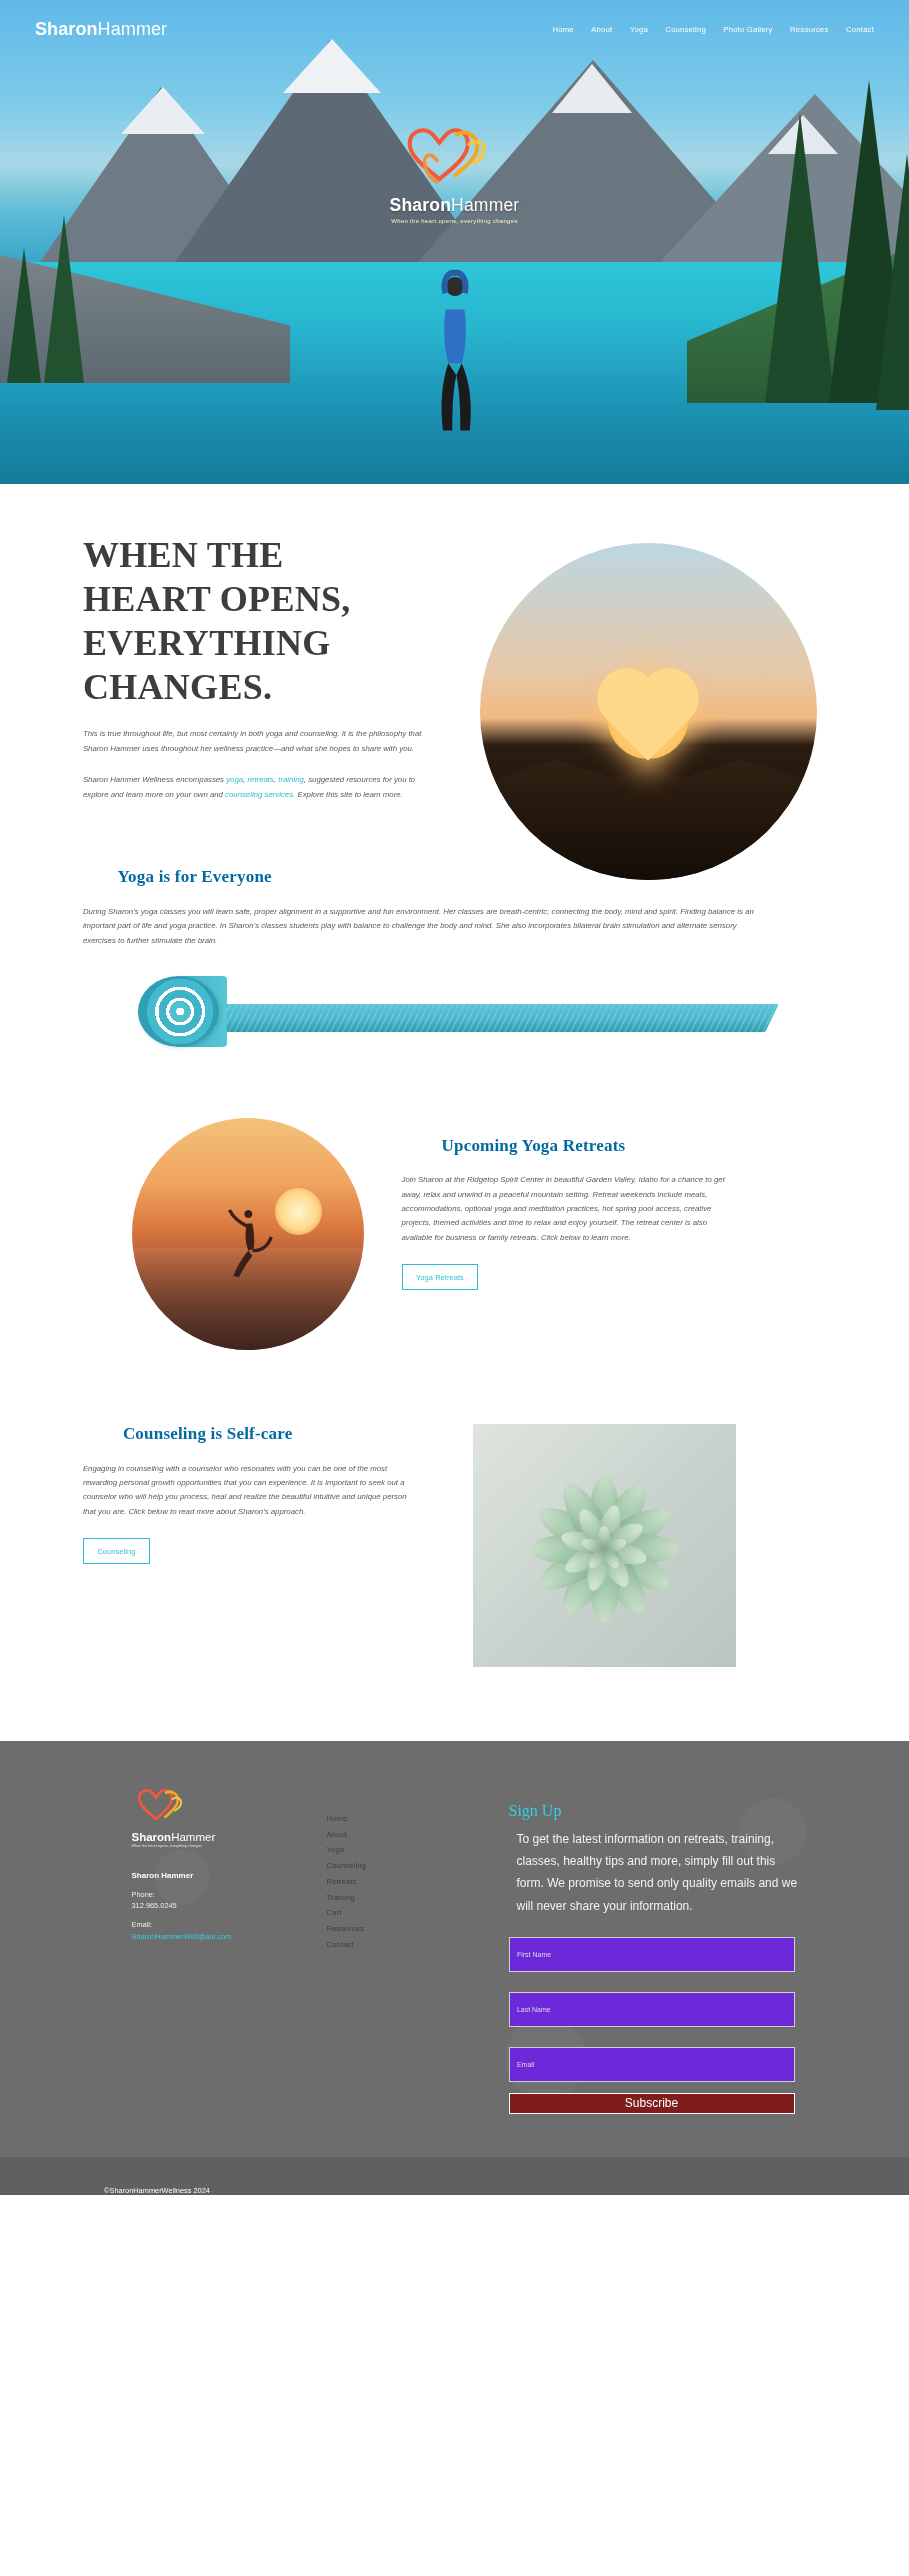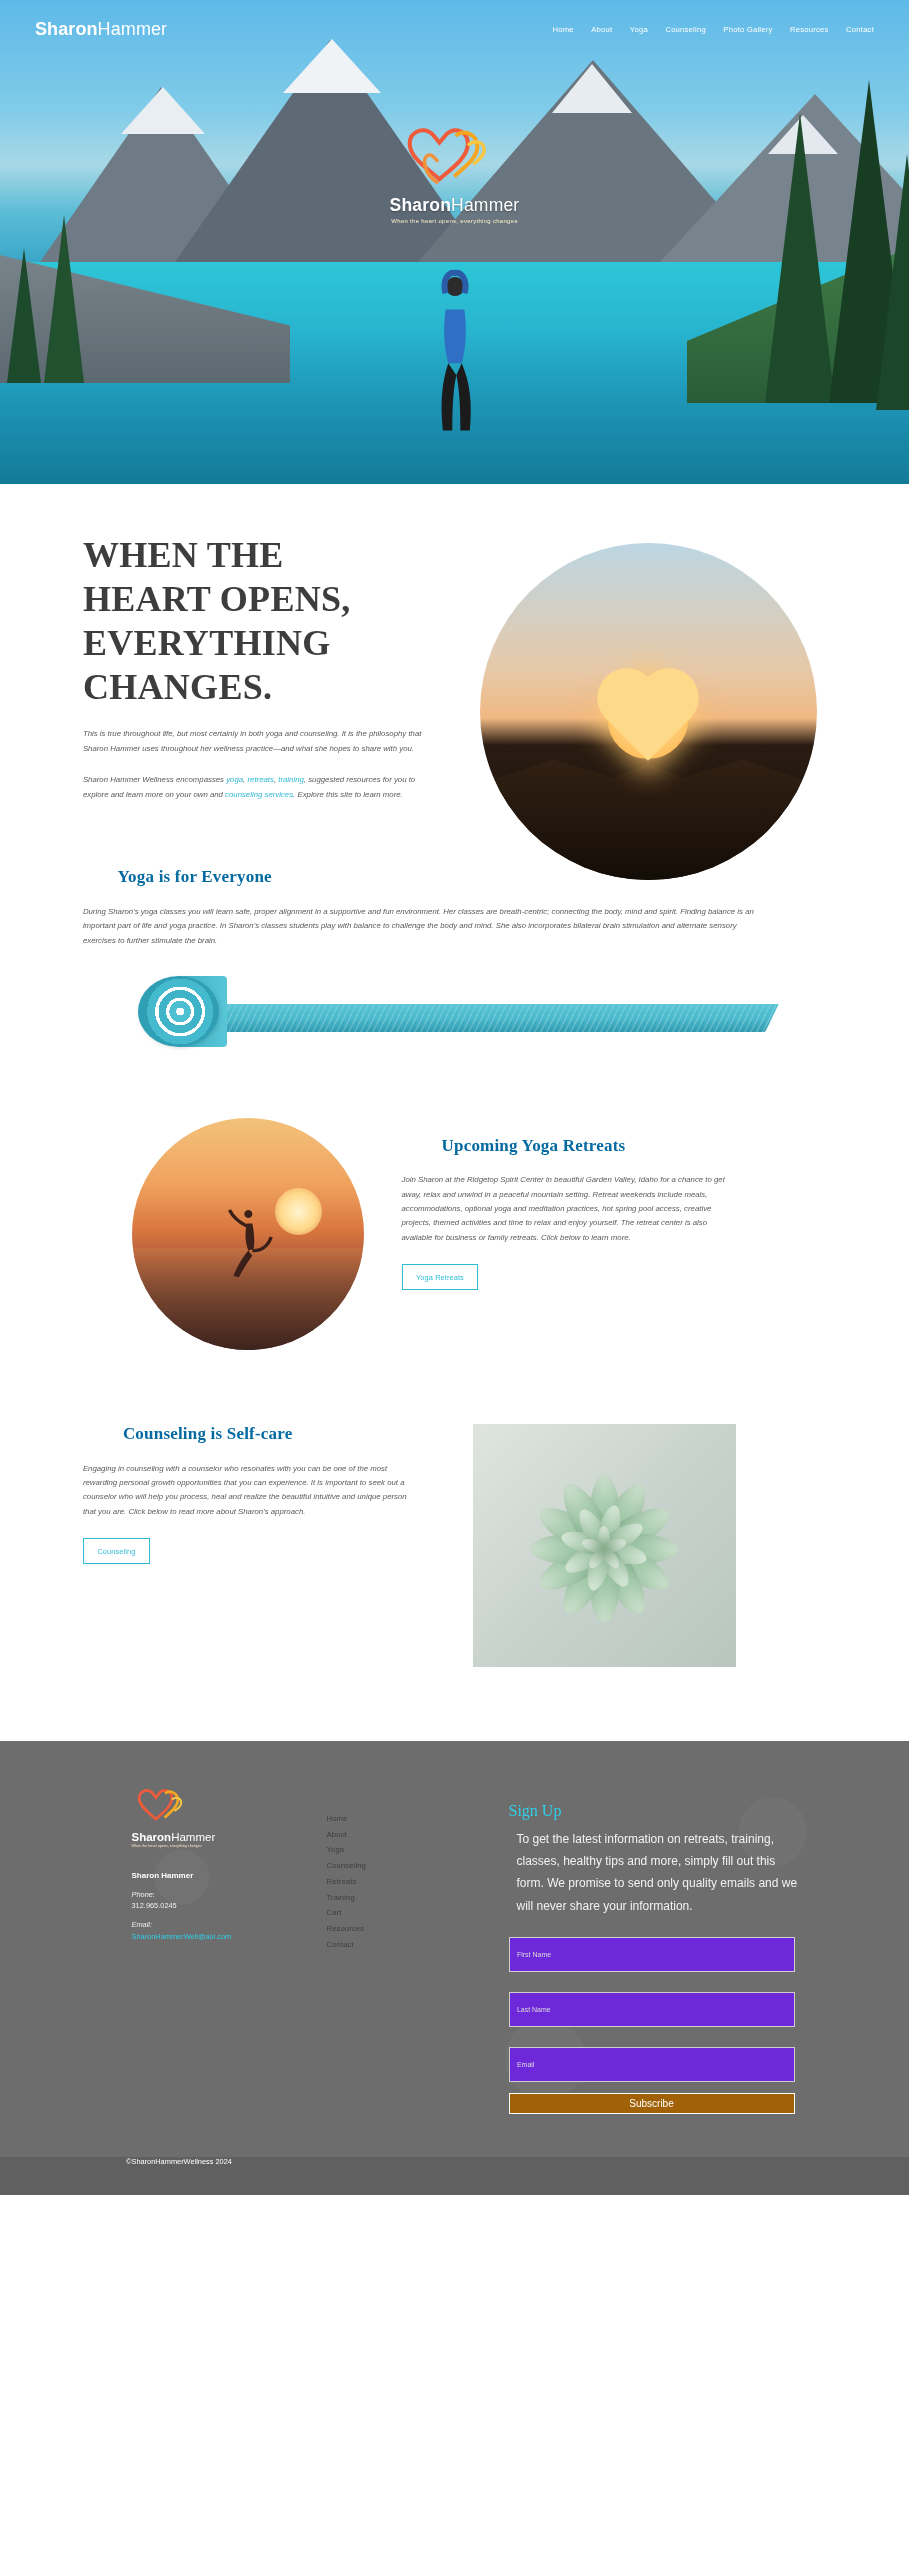--- a/index.html
+++ b/index.html
@@ -226,45 +226,45 @@
       radial-gradient(circle at 85% 20%, rgba(255,255,255,.03) 0 34px, transparent 34px);
     pointer-events: none;
   }
   .footer-wrap { width: 754px; margin: 0 auto; display: flex; gap: 27px; position: relative; z-index: 2; }
   .fcol1 { width: 222px; padding-left: 54px; }
   .flogo-hands { width: 65px; height: 40px; position: relative; margin-bottom: 4px; }
   .flogo-title { font-size: 11.5px; color: #fff; }
   .flogo-title b { font-weight: 700; } .flogo-title span { font-weight: 300; }
   .flogo-tag { font-size: 3.7px; color: #f1e0c0; margin-top: 1.3px; }
   .fname { font-size: 8px; font-weight: 700; margin-top: 23px; color: #fff; }
-  .flabel { font-size: 7.4px; margin-top: 9.4px; color: #efefef; font-style: italic; }
+  .flabel { font-size: 7.4px; margin-top: 9.4px; color: #efefef; }
   .fvalue { font-size: 7.4px; margin-top: 2.7px; color: #efefef; }
   .fmail { font-size: 7.4px; margin-top: 2.7px; color: #2fd0e8; text-decoration: none; display: inline-block; }
   .fcol2 { width: 155px; padding-top: 27px; }
   .fcol2 a {
     display: block; font-size: 7.7px; color: #3f3f3f; text-decoration: none;
     margin-bottom: 6.7px; letter-spacing: 0.1px;
   }
   .fcol3 { width: 290px; padding-top: 15px; }
   .signup-title { font-family: "Liberation Serif", serif; font-size: 16px; color: #2fd0e8; }
   .signup-text { font-size: 12px; line-height: 1.85; margin-top: 8px; color: #f2f2f2; width: 283px; margin-left: 8px; }
   .field {
     display: block; width: 286px; height: 35px; margin-top: 20px;
     background: #6d28d9; border: 0.7px solid #cfcfcf; color: #ffffff;
     font-size: 7px; padding: 0 7.4px; font-family: "Liberation Sans", sans-serif;
   }
   .field::placeholder { color: #dcdcdc; }
   .subscribe {
-    width: 286px; height: 21px; margin-top: 10.8px; background: #a16207;
-    border: 0.7px solid #ffffff; color: #ffffff; font-size: 10px; cursor: pointer;
+    width: 286px; height: 21px; margin-top: 10.8px; background: #7f1d1d;
+    border: 0.7px solid #ffffff; color: #ffffff; font-size: 12px; cursor: pointer;
     font-family: "Liberation Sans", sans-serif;
   }
   .copyright {
     margin-top: 43px; background: #606060; height: 38px;
-    display: flex; align-items: flex-start; position: relative; z-index: 2; padding-left: 22px;
+    display: flex; align-items: flex-end; position: relative; z-index: 2;
   }
   .copyright span { font-size: 7.4px; color: #ffffff; padding-left: 104px; }
 </style>
 </head>
 <body>
 
 <div class="page">
 
   <section class="hero">
     <div class="mtn mtn-a"></div>

